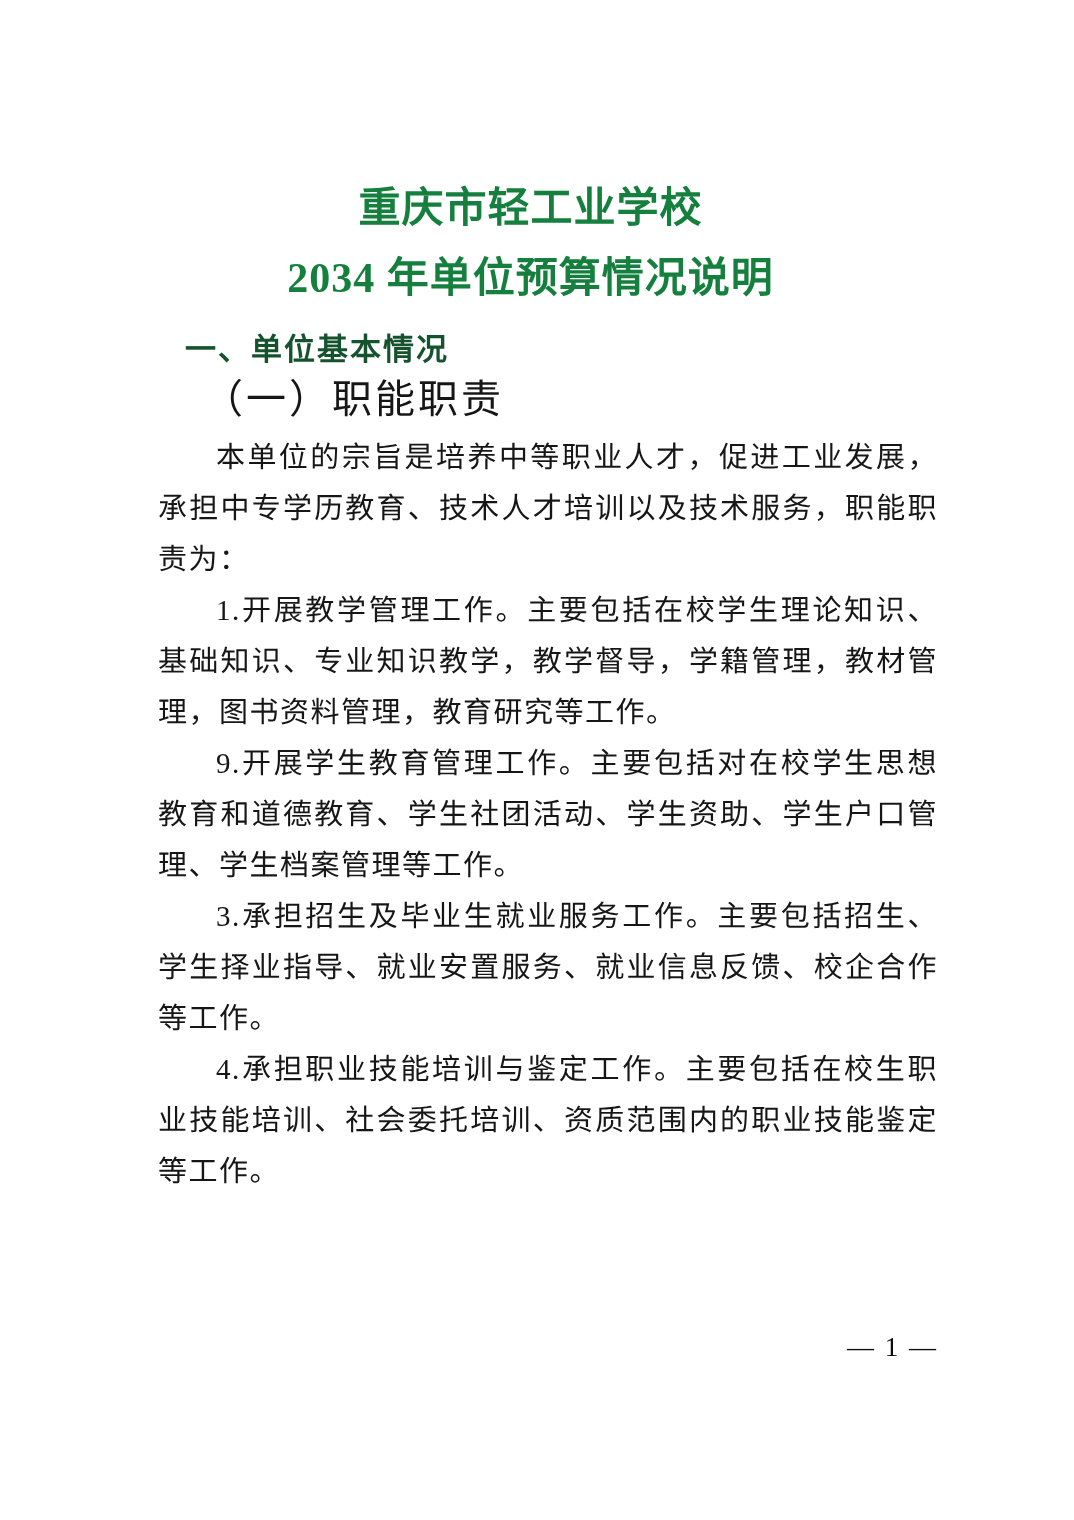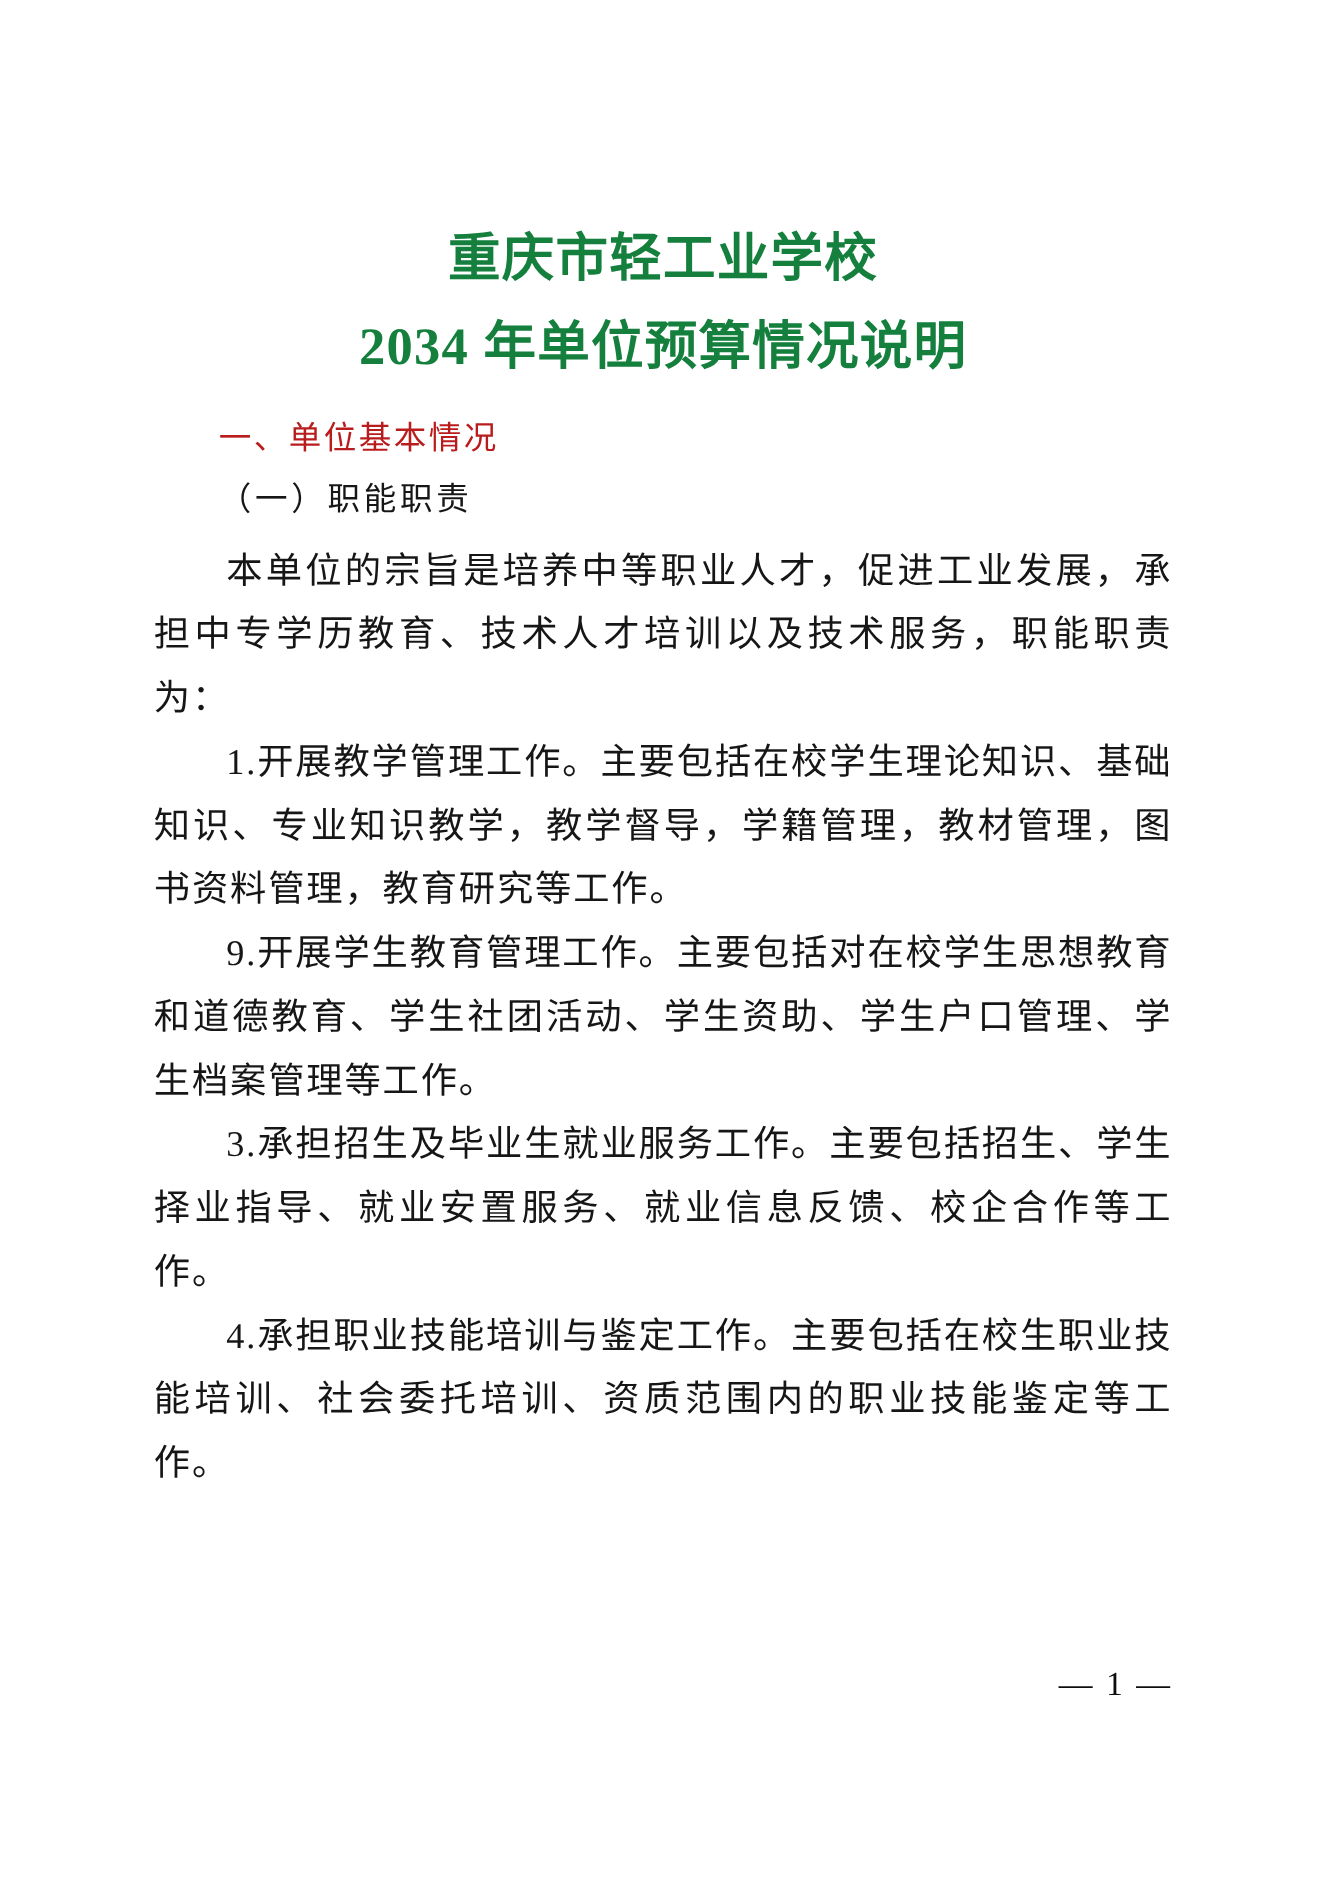--- a/index.html
+++ b/index.html
@@ -31,39 +31,40 @@
     line-height: 70px;
     letter-spacing: 1px;
     color: #15803d;
   }
   .title-first {
     margin-top: 173px;
   }
   .section-heading {
     margin: 12px 0 0 0;
     font-family: "Liberation Sans", "DejaVu Sans", sans-serif;
-    font-weight: normal;
-    font-size: 26px;
+    font-weight: bold;
+    font-size: 31px;
     line-height: 50px;
     text-indent: 2em;
     letter-spacing: 2px;
-    color: #b91c1c;
+    color: #14532d;
   }
   .subsection-heading {
     margin: 0;
     font-family: "Liberation Serif", "DejaVu Serif", serif;
     font-weight: normal;
-    font-size: 26px;
+    font-size: 40px;
     line-height: 50px;
     text-indent: 2em;
     letter-spacing: 3px;
     color: #161616;
   }
   .body-text {
     margin-top: 7px;
+    margin-left: 35px;
   }
   .body-text p {
     margin: 0;
     font-size: 29px;
     line-height: 51px;
     text-indent: 2em;
     text-align: justify;
     text-justify: inter-ideograph;
     letter-spacing: 1.5px;
     color: #161616;

